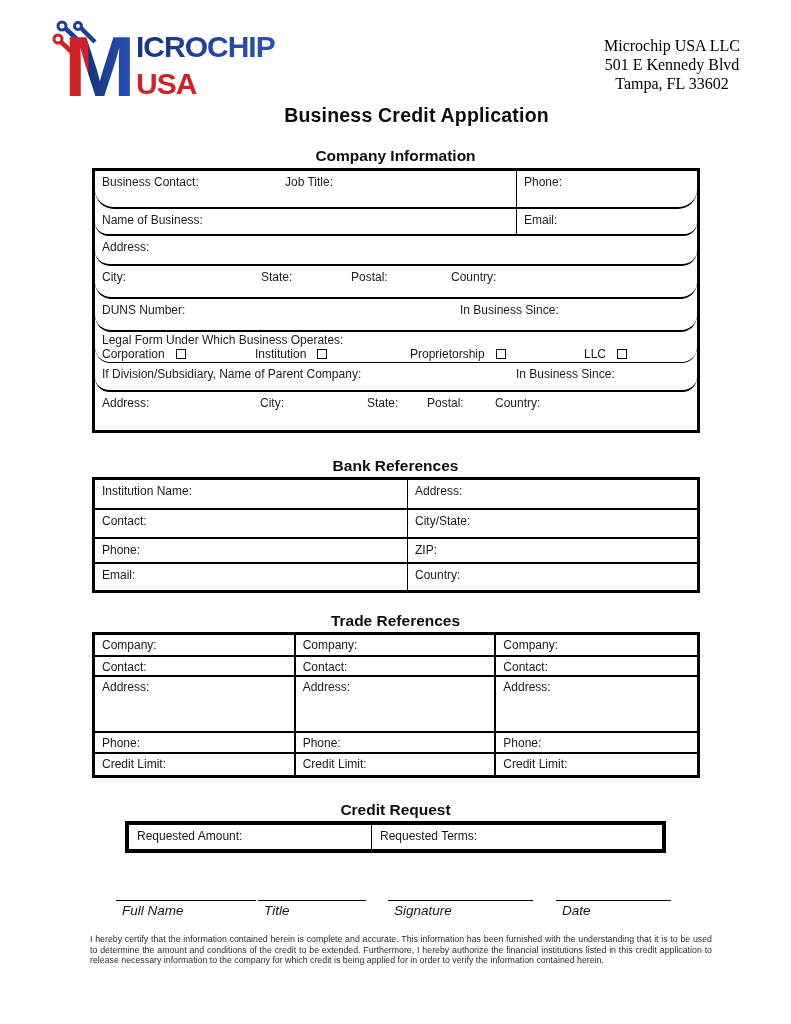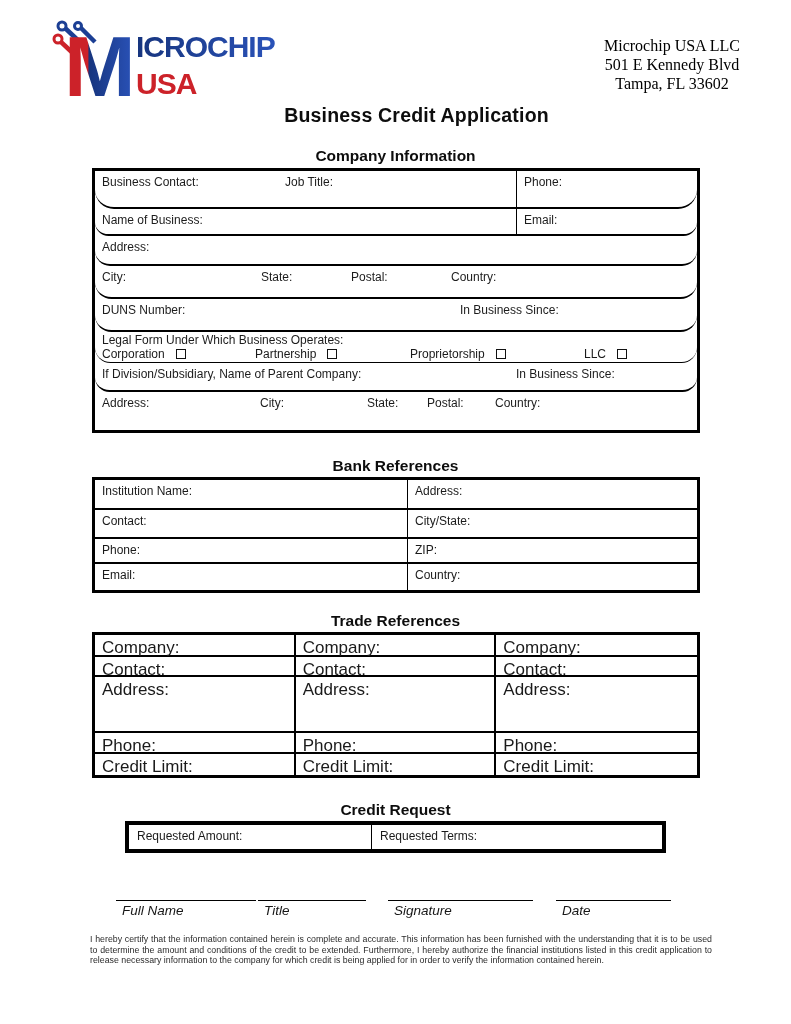--- a/index.html
+++ b/index.html
@@ -32,21 +32,21 @@
               margin-left:11px; vertical-align:-1px; background:#fff; }
 
   
   .bank-grid { display:grid; grid-template-columns:313px 1fr; grid-template-rows:30px 29px 25px 26px; }
   .bank-grid .cell { font-size:12px; padding:4px 0 0 7px; }
   .bank-grid .c1 { border-right:1px solid #000; }
   .bank-grid .rb { border-bottom:2px solid #000; }
 
   
   .trade-grid { display:grid; grid-template-columns:1fr 1fr 1fr; grid-template-rows:22px 20px 56px 21px 21px; }
-  .trade-grid .cell { font-size:17px; padding:3px 0 0 7px; }
+  .trade-grid .cell { font-size:12px; padding:3px 0 0 7px; }
   .trade-grid .cr { border-right:2px solid #000; }
   .trade-grid .rb { border-bottom:2px solid #000; }
 
   
   .credit-tbl { border-width:4px; display:flex;align-items:center; }
   .credit-cell { font-size:12px; padding:4px 0 2px 8px; height:24px; }
   .credit-left { width:243px; border-right:1.5px solid #000; }
   .credit-right { flex:1; }
 
   
@@ -128,21 +128,21 @@
       <span class="flabel" style="left:7px">DUNS Number:</span>
       <span class="flabel" style="left:365px">In Business Since:</span>
     </div>
 
     <div class="crow thin" style="height:31px">
       <span class="flabel" style="left:7px; top:1px">Legal Form Under Which Business Operates:</span>
       <span class="cb-group" style="left:7px">
         <span>Corporation</span><span class="checkbox"></span>
       </span>
       <span class="cb-group" style="left:160px">
-        <span>Partnership</span><span class="checkbox"></span>
+        <span>Institution</span><span class="checkbox"></span>
       </span>
       <span class="cb-group" style="left:315px">
         <span>Proprietorship</span><span class="checkbox"></span>
       </span>
       <span class="cb-group" style="left:489px">
         <span>LLC</span><span class="checkbox"></span>
       </span>
     </div>
 
     <div class="crow" style="height:29px">

